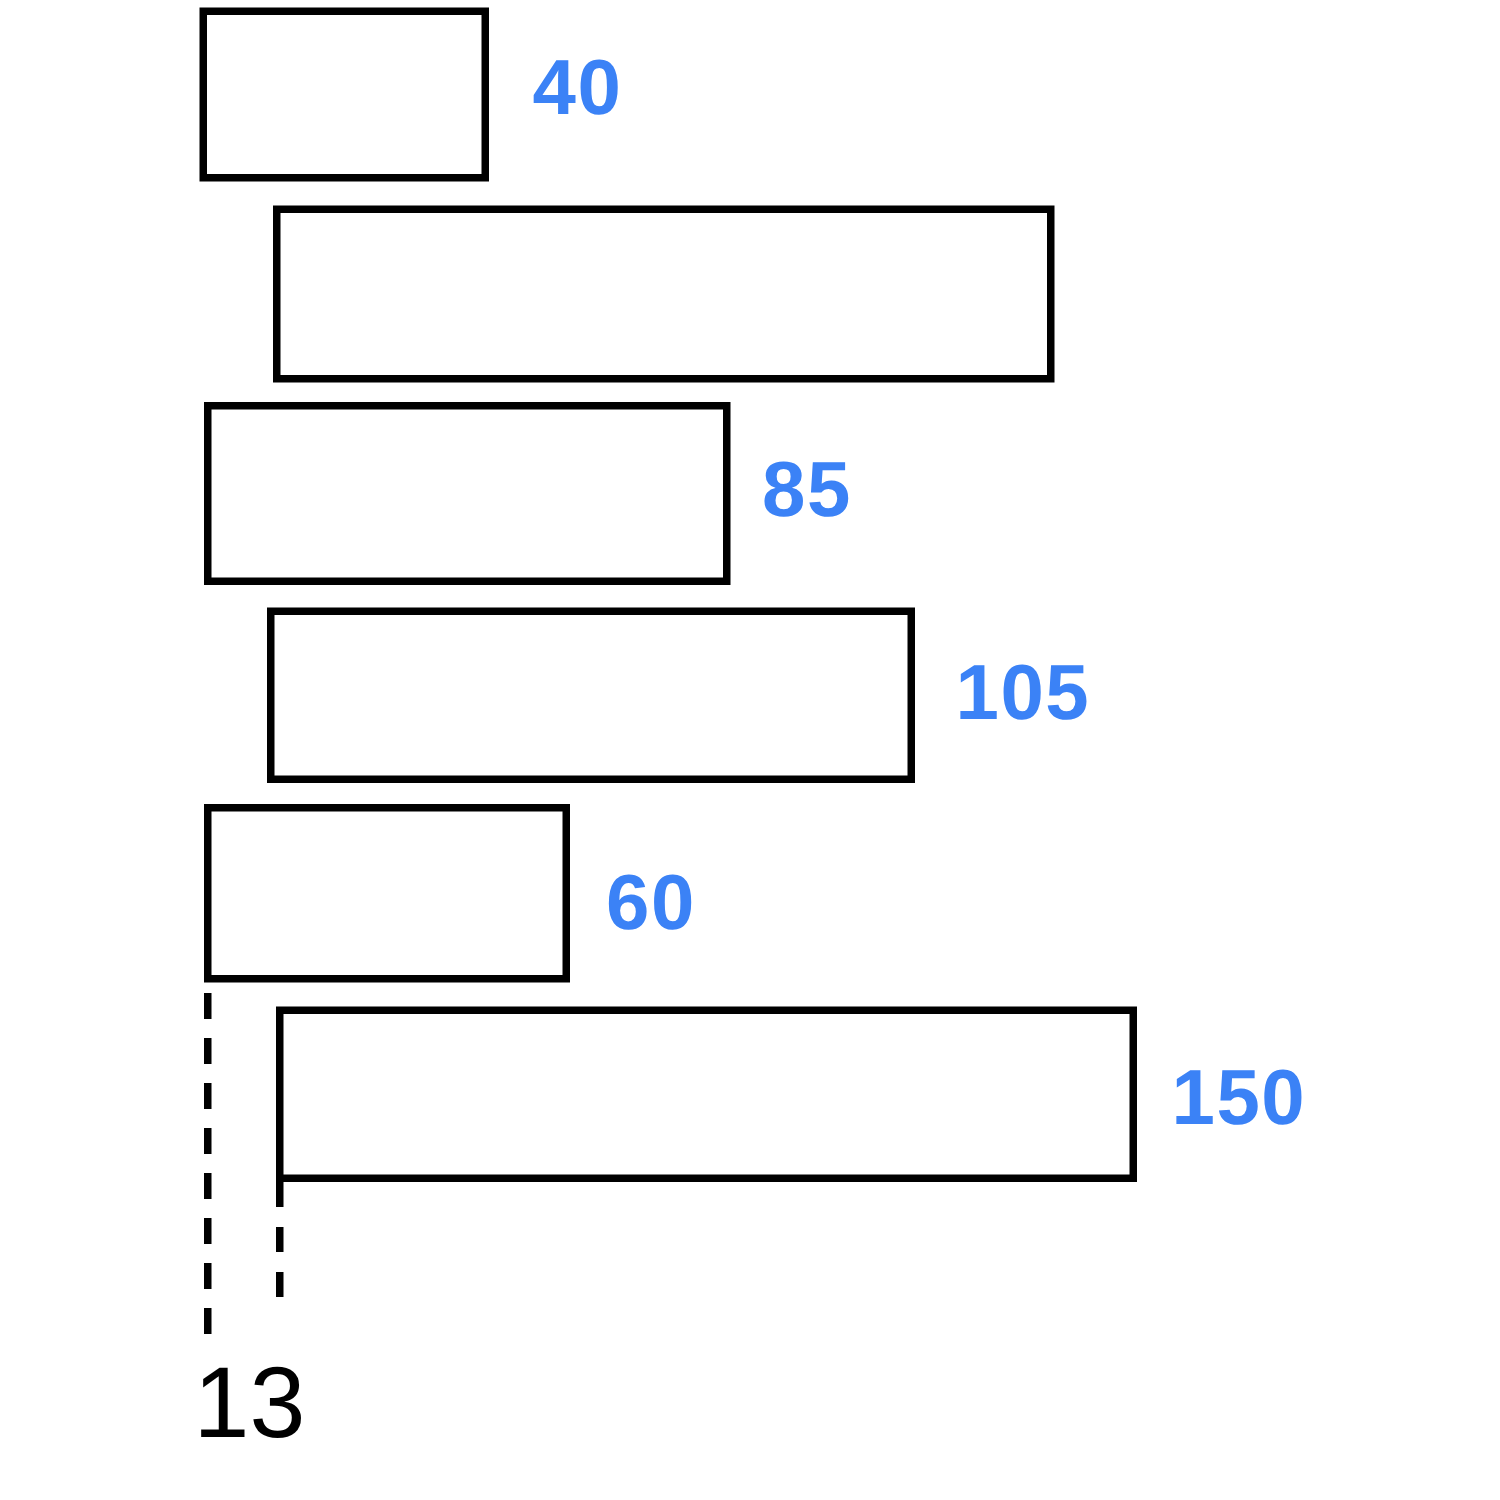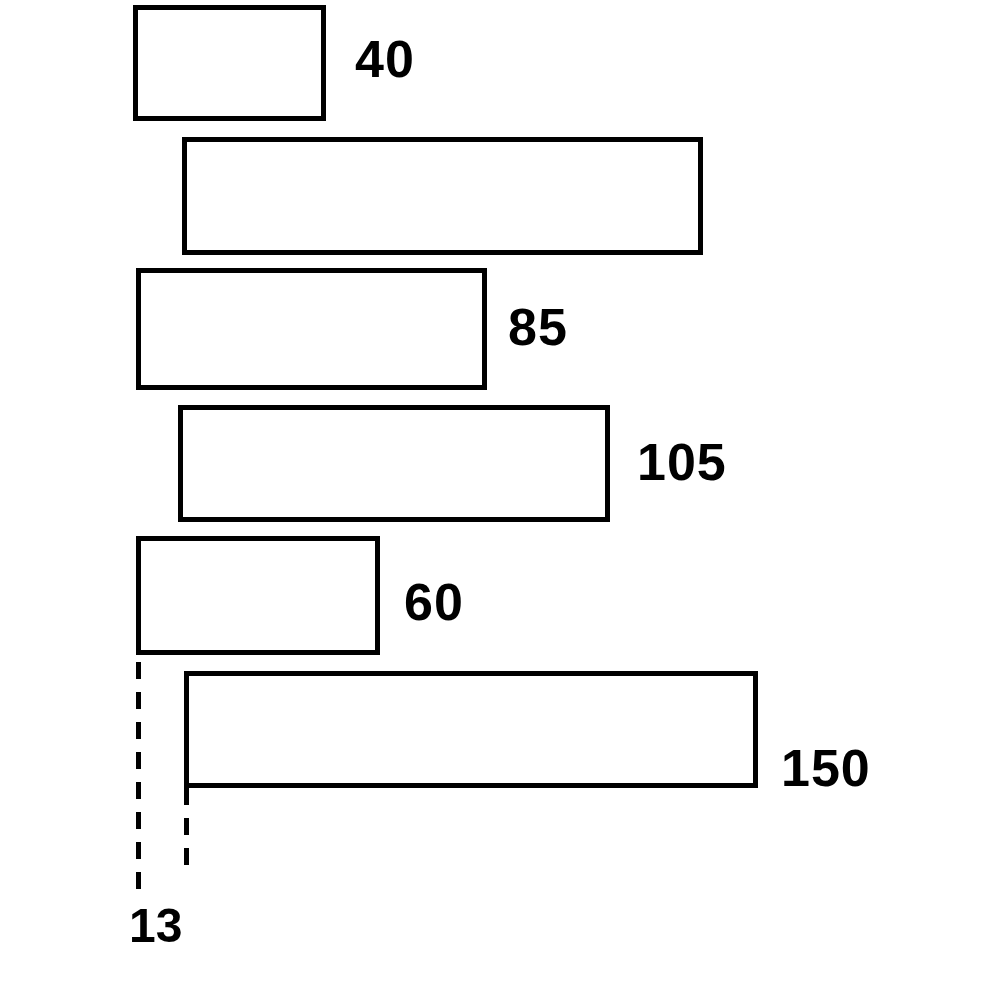--- a/index.html
+++ b/index.html
@@ -28,48 +28,48 @@
   .bar4 { left: 178px; top: 405px; width: 432px; height: 117px; }
   .bar5 { left: 136px; top: 536px; width: 244px; height: 119px; }
   .bar6 { left: 184px; top: 671px; width: 574px; height: 117px; }
 
   .val {
     position: absolute;
     font-weight: 700;
     font-size: 52px;
     line-height: 1;
     letter-spacing: 1px;
-    color: #000000;
+    color: #3b82f6;
     white-space: nowrap;
   }
   .v1 { left: 355px; top: 33px; }
   .v2 { left: 743px; top: 170px; }
   .v3 { left: 508px; top: 301px; }
   .v4 { left: 637px; top: 436px; }
   .v5 { left: 404px; top: 576px; text-align: right; }
-  .v6 { left: 781px; top: 706px; margin-top: 36px; }
+  .v6 { left: 781px; top: 706px; }
 
   .dash {
     position: absolute;
     width: 5px;
     background: repeating-linear-gradient(
       to bottom,
       #000000 0px, #000000 17px,
       transparent 17px, transparent 30px
     );
   }
   .dash-left  { left: 136px; top: 662px; height: 228px; }
   .dash-right { left: 184px; top: 788px; height: 87px; }
 
   .offset-label {
     position: absolute;
     left: 129px;
     top: 902px;
-    font-weight: 700;
-    font-size: 48px;
+    font-weight: 400;
+    font-size: 67px;
     line-height: 1;
     color: #000000;
     white-space: nowrap;
   }
 </style>
 </head>
 <body>
 
 <div class="canvas">
 

